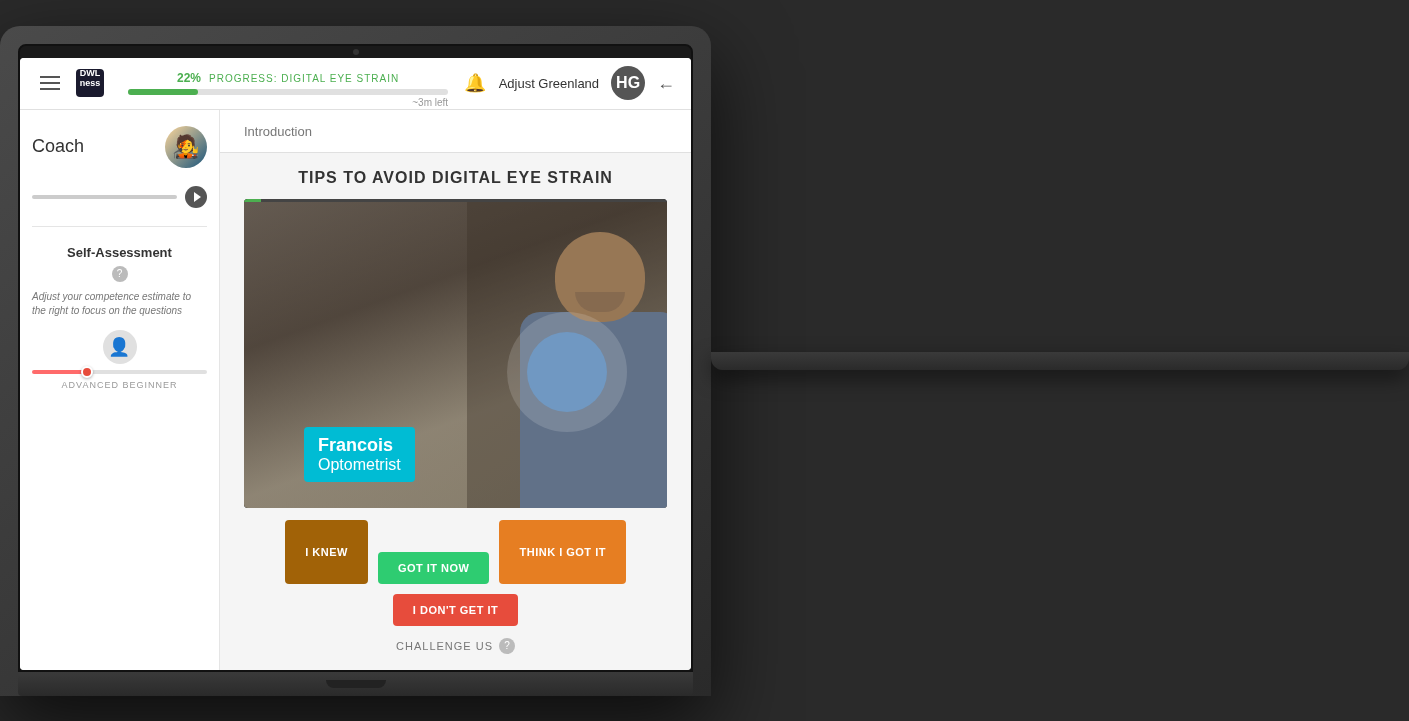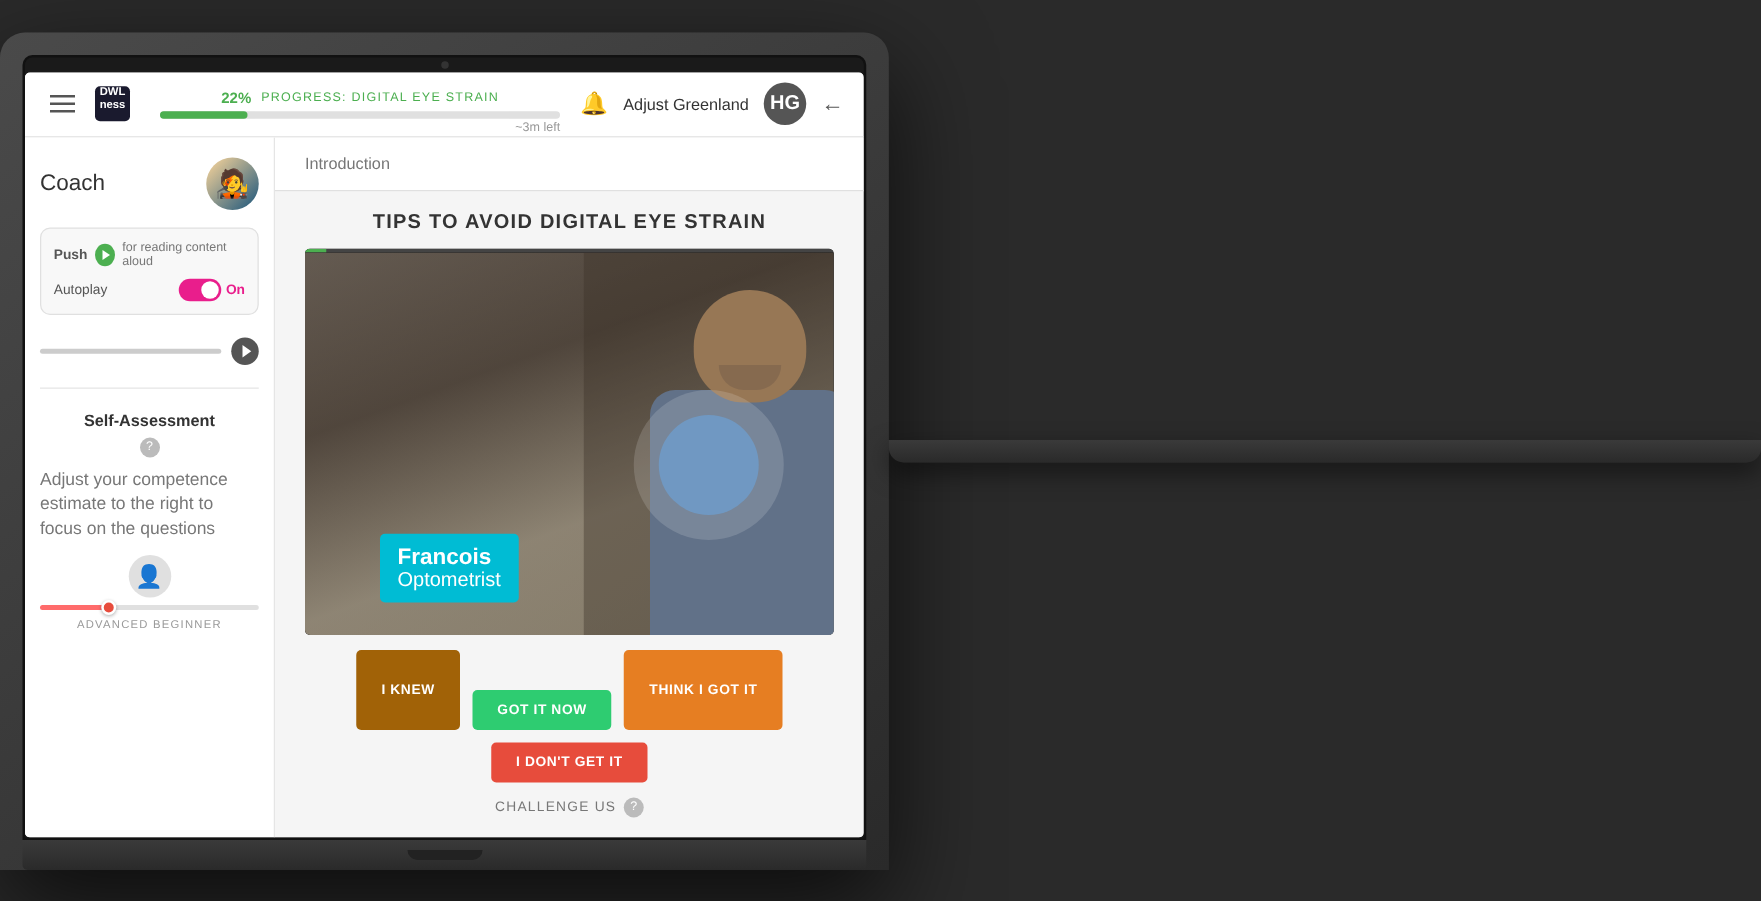--- a/index.html
+++ b/index.html
@@ -338,23 +338,24 @@
       background: #bbb;
       border-radius: 50%;
       display: flex;
       align-items: center;
       justify-content: center;
       font-size: 10px;
       color: #fff;
       cursor: pointer;
     }
     .sa-desc {
-      font-size: 14px;
+      font-size: 10px;
       color: #777;
       line-height: 1.4;
+      font-style: italic;
     }
     .sa-slider-area {
       display: flex;
       flex-direction: column;
       align-items: center;
       gap: 6px;
       margin-top: 4px;
     }
     .sa-avatar-icon {
       width: 34px;
@@ -626,36 +627,20 @@
 
       <div class="main-layout">
 
         <div class="sidebar">
 
           <div class="coach-section">
             <span class="coach-label">Coach</span>
             <div class="coach-avatar">🧑‍🎤</div>
           </div>
 
-          <div class="tts-box">
-            <div class="tts-row">
-              <span class="tts-push">Push</span>
-              <div class="tts-play-btn"></div>
-              <span class="tts-desc">for reading content aloud</span>
-            </div>
-            <div class="autoplay-row">
-              <span class="autoplay-label">Autoplay</span>
-              <div class="toggle-switch">
-                <div class="toggle-track">
-                  <div class="toggle-thumb"></div>
-                </div>
-                <span class="toggle-on-label">On</span>
-              </div>
-            </div>
-          </div>
 
           <div class="audio-player-row">
             <div class="audio-bar"></div>
             <div class="audio-play-btn"></div>
           </div>
 
           <div class="divider"></div>
 
           <div class="self-assessment-section">
             <div class="sa-header">

